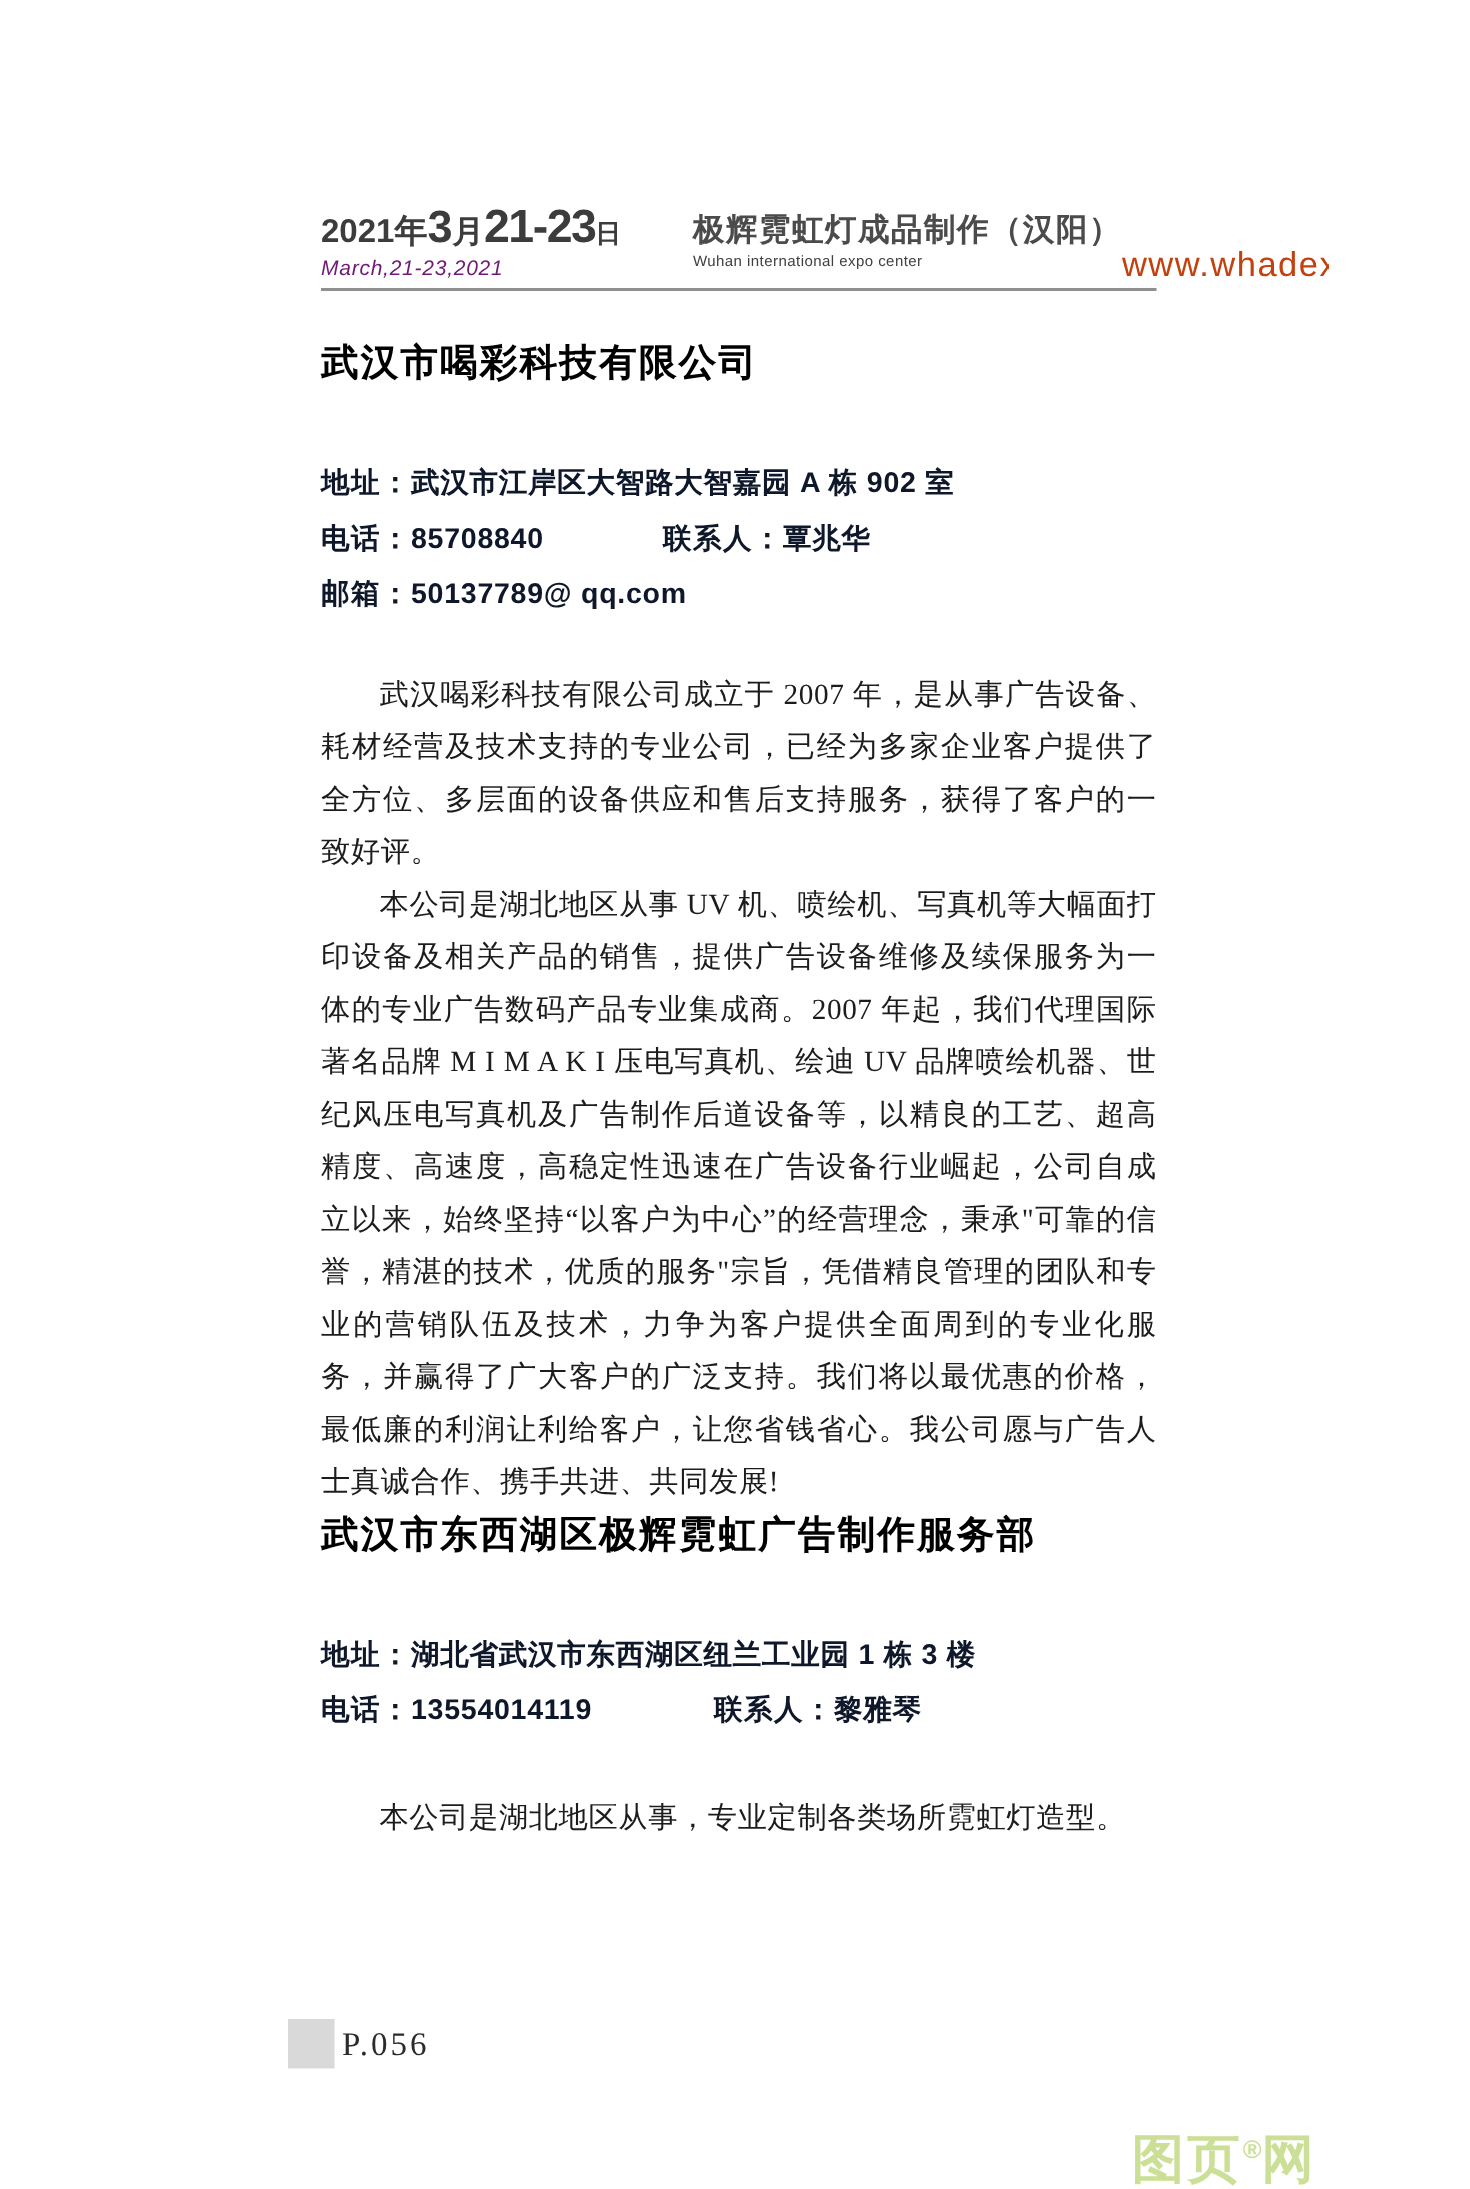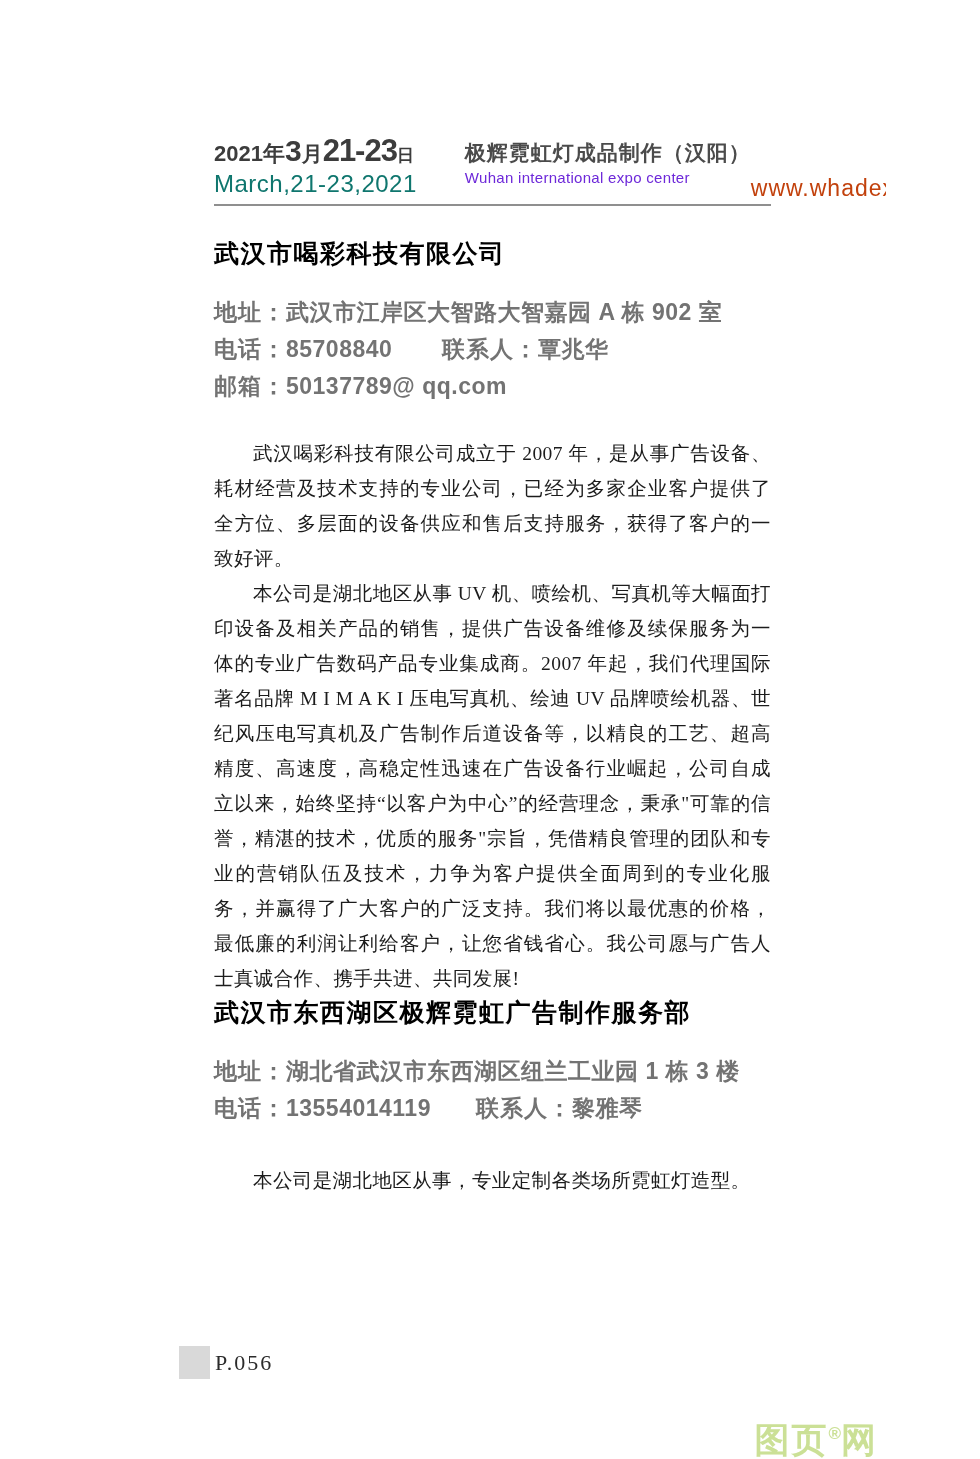--- a/index.html
+++ b/index.html
@@ -29,36 +29,37 @@
     display: flex;
     align-items: baseline;
   }
   .date-y  { font-size: 22px; font-weight: 600; }
   .date-m  { font-size: 30px; font-weight: 700; }
   .date-mu { font-size: 21px; font-weight: 700; }
   .date-d  { font-size: 31px; font-weight: 700; letter-spacing: -1px; }
   .date-du { font-size: 17px; font-weight: 700; }
   .date-en {
     margin-top: 1px;
-    font-size: 24px;
-    color: #0f766e;
+    font-size: 14px;
+    color: #701a75;
     letter-spacing: 0.5px;
+    font-style: italic;
   }
   .venue-block { margin-left: 48px; padding-top: 6px; }
   .venue-cn {
     font-size: 21px;
     color: #4b4b4b;
     font-weight: 600;
     letter-spacing: 1px;
     white-space: nowrap;
   }
   .venue-en {
     margin-top: 2px;
-    font-size: 15px;
-    color: #6d28d9;
+    font-size: 10px;
+    color: #404040;
     letter-spacing: 0.3px;
   }
   .site {
     margin-left: auto;
     align-self: flex-end;
     font-size: 23px;
     color: #c2410c;
     letter-spacing: 1px;
     margin-bottom: -4px;
     white-space: nowrap;
@@ -74,24 +75,24 @@
     font-size: 25px;
     font-weight: 700;
     color: #000000;
     letter-spacing: 1.5px;
     white-space: nowrap;
   }
   .title-1 { margin-top: 31px; }
   .title-2 { }
 
   .contact {
-    margin-top: 24px;
+    margin-top: 46px;
     font-weight: 700;
-    font-size: 23px;
-    color: #737373;
+    font-size: 19px;
+    color: #0f172a;
   }
   .contact-row { line-height: 37px; white-space: nowrap; }
   .clabel { letter-spacing: 1px; }
   .pair { display: inline-block; }
   .pair-w1 { min-width: 228px; }
   .pair-w2 { min-width: 262px; }
   .cvalue { letter-spacing: 0.5px; }
 
   .paragraphs { margin-top: 31px; }
   .para {
@@ -101,21 +102,21 @@
     color: #1c1c1c;
     text-align: justify;
     text-indent: 2em;
     letter-spacing: 0.4px;
   }
   .para-single { margin-top: 36px; }
 
   
   .footer {
     position: absolute;
-    left: 85px;
+    left: 98px;
     top: 1346px;
     display: flex;
     align-items: center;
   }
   .footer-square {
     width: 31px;
     height: 33px;
     background: #d9d9d9;
   }
   .footer-page {

